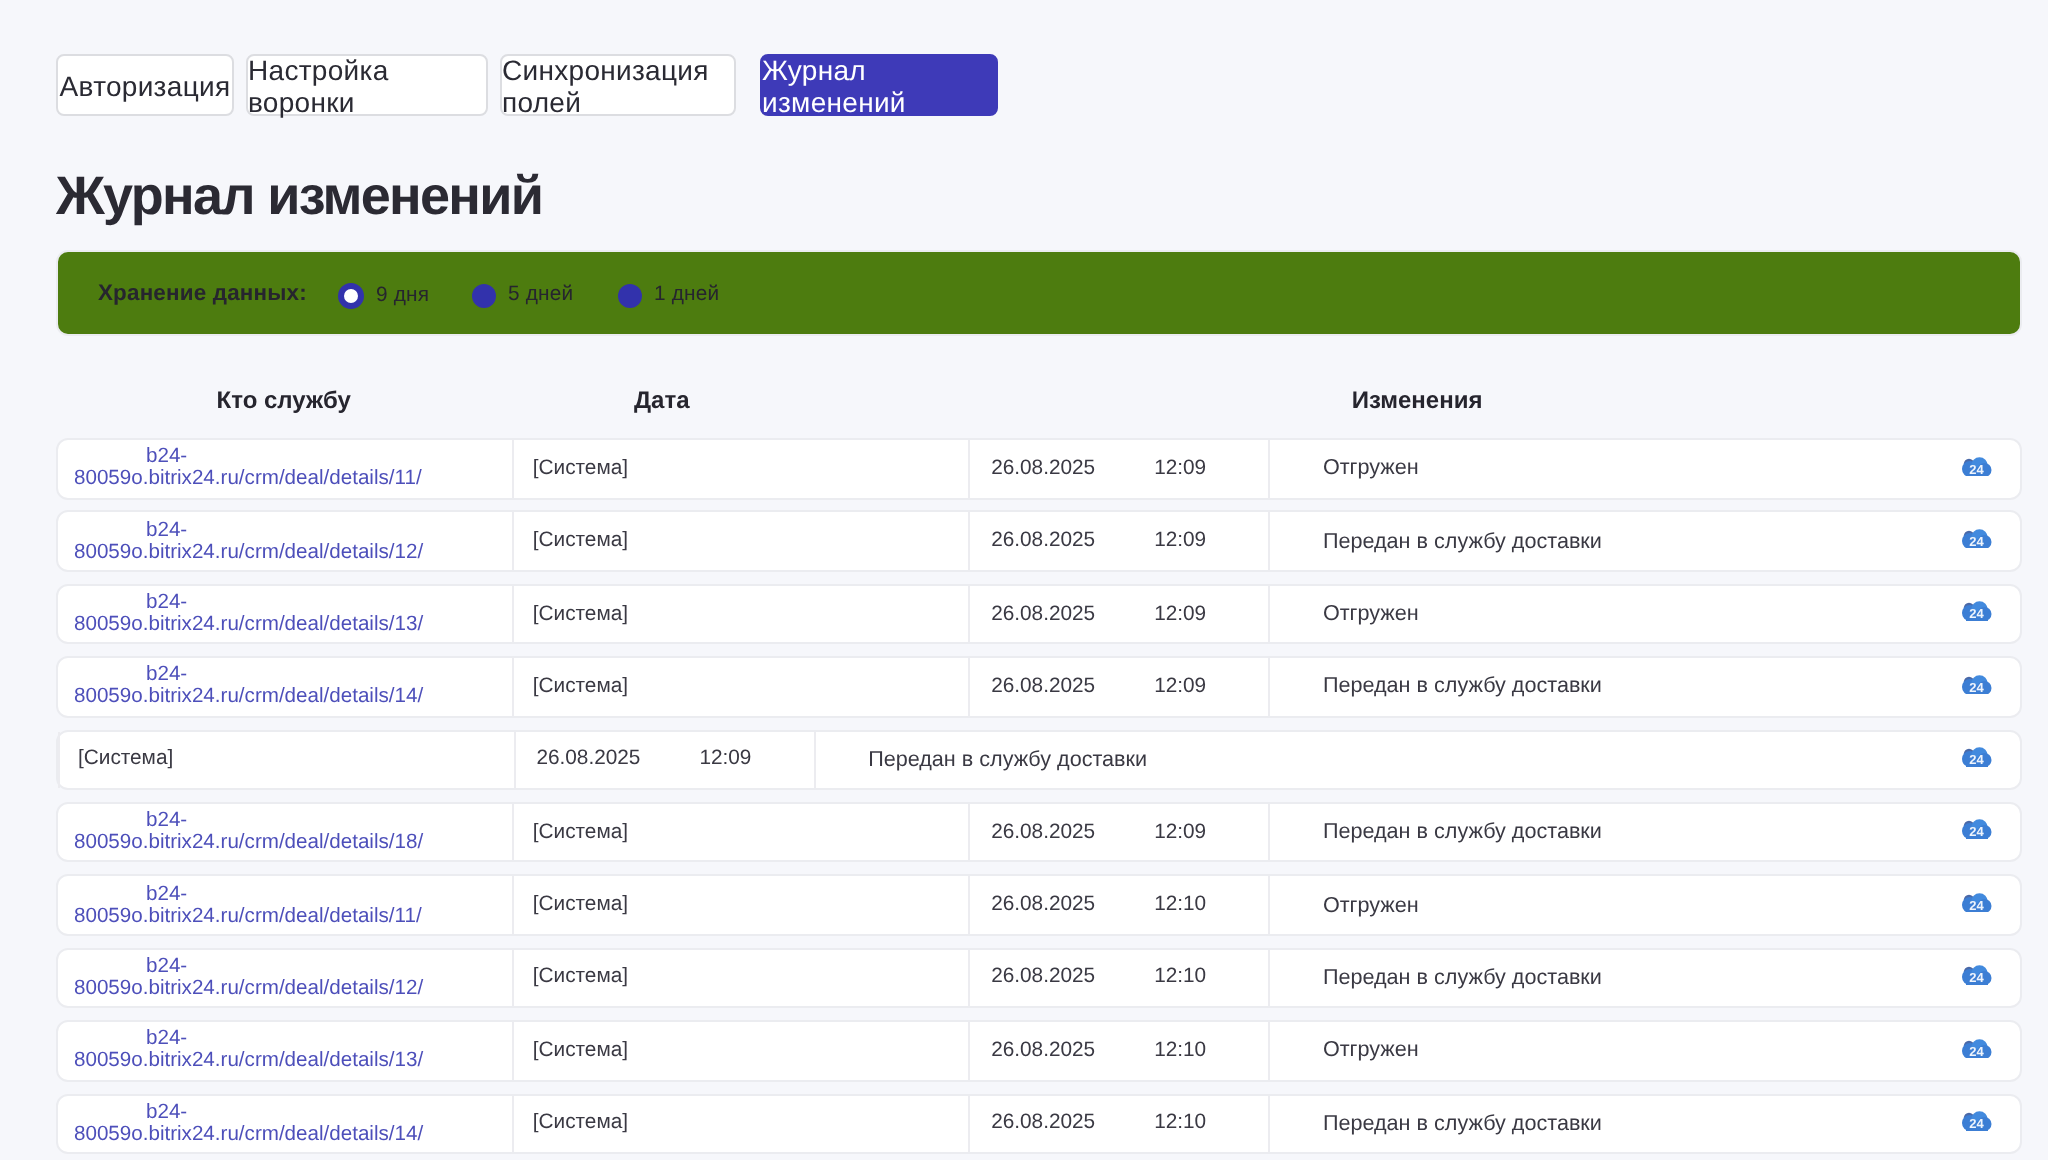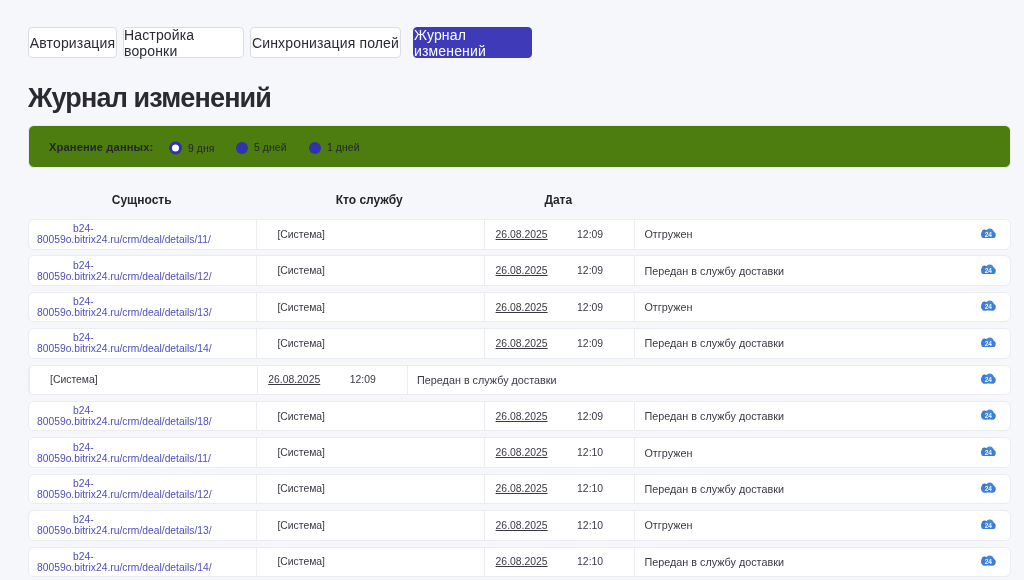--- a/index.html
+++ b/index.html
@@ -48,55 +48,55 @@
   }
   .thead div { text-align:center; }
   .rows { position:absolute; left:28px; top:219px; width:983px; }
   .row {
     background:#fff; border:1px solid #ebecf0; border-radius:6px;
     height:30.5px; margin-bottom:5.9px;
     display:flex; align-items:center;
   }
   .c1 { width:227.4px; padding-left:8px; font-size:10.3px; }
   .c1 a { color:#4d4fba; text-decoration:none;padding-left:36px; }
-  .c2 { width:227.7px; padding-left:20px; border-left:1px solid #ececf0; height:100%; display:flex; align-items:center; font-size:10.4px; color:#3a3943; }
+  .c2 { width:227.7px; padding-left:9px; border-left:1px solid #ececf0; height:100%; display:flex; align-items:center; font-size:10.4px; color:#3a3943; }
   .c3 { width:150.4px; border-left:1px solid #ececf0; height:100%; display:flex; align-items:center; font-size:10.4px; color:#3a3943; }
-  .c3 .d { margin-left:10.5px;text-decoration:underline; }
+  .c3 .d { margin-left:10.5px; }
   .c3 .t { position:absolute; margin-left:92px;text-align:right; }
-  .c4 { flex:1; border-left:1px solid #ececf0; height:100%; display:flex; align-items:center; padding-left:9px; font-size:10.8px; color:#3a3943; }
+  .c4 { flex:1; border-left:1px solid #ececf0; height:100%; display:flex; align-items:center; padding-left:26px; font-size:10.8px; color:#3a3943; }
   .c4 .ico { margin-left:auto; margin-right:14px; display:flex; position:relative; top:-1.5px; }
 </style>
 </head>
 <body>
   <div class="tabs">
     <div class="tab" style="width:89px">Авторизация</div>
     <div class="tab" style="width:121px; margin-left:6px">Настройка воронки</div>
-    <div class="tab" style="width:151px; margin-left:6px">Синхронизация полей</div>
+    <div class="tab" style="width:118px; margin-left:6px">Синхронизация полей</div>
     <div class="tab active" style="width:118.6px; margin-left:12px">Журнал изменений</div>
   </div>
   <h1>Журнал изменений</h1>
   <div class="filter">
     <span class="lbl">Хранение данных:</span>
     <span class="radio sel" style="left:140px">
       <span class="dot"></span>
       <span class="rl">9 дня</span>
     </span>
     <span class="radio" style="left:207px">
       <span class="dot"></span>
       <span class="rl">5 дней</span>
     </span>
     <span class="radio" style="left:280px">
       <span class="dot"></span>
       <span class="rl">1 дней</span>
     </span>
   </div>
   <div class="thead">
-    <div style="width:227.4px">Сущность</div>
     <div style="width:227.7px">Кто службу</div>
     <div style="width:150.4px">Дата</div>
+    <div style="flex:1">Изменения</div>
   </div>
   <div class="rows">
 <div class="row">
     <div class="c1"><a href="#">b24-80059o.bitrix24.ru/crm/deal/details/11/</a></div>
     <div class="c2">[Система]</div>
     <div class="c3">
         <span class="d">26.08.2025</span>
         <span class="t">12:09</span>
       </div>
     <div class="c4">Отгружен<span class="ico">

